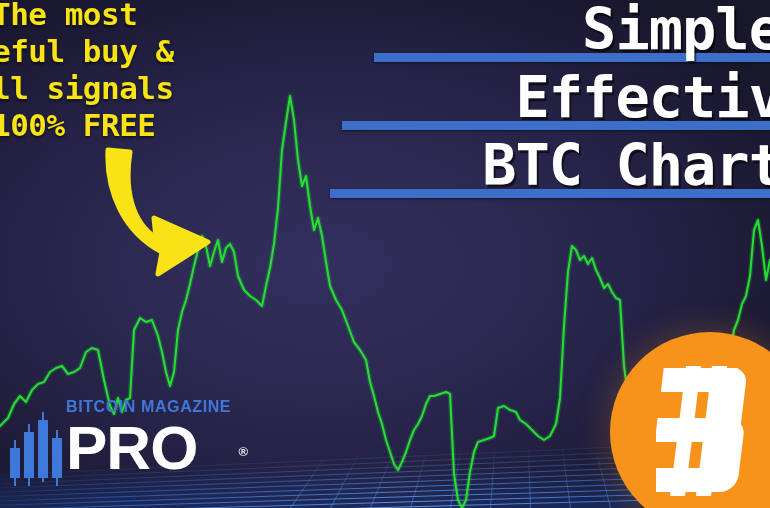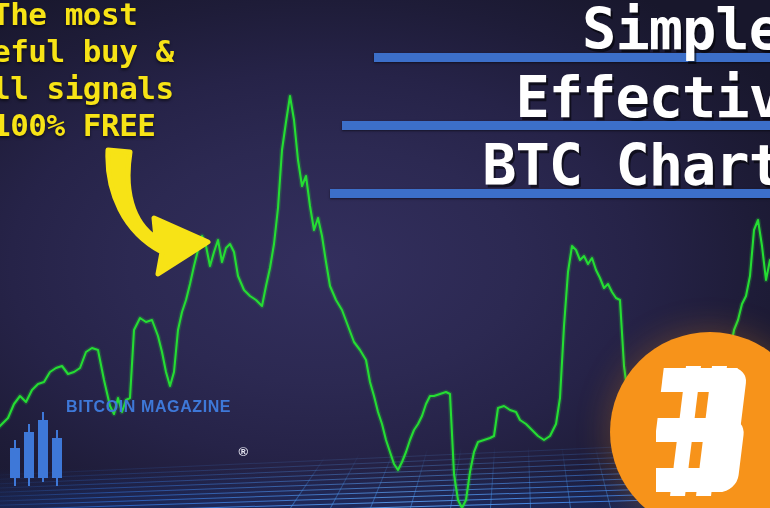--- a/index.html
+++ b/index.html
@@ -239,20 +239,21 @@
           <rect x="20" y="20" width="2" height="62"></rect>
         <rect x="30" y="16" width="10" height="58"></rect>
           <rect x="34" y="8" width="2" height="70"></rect>
         <rect x="44" y="34" width="10" height="40"></rect>
           <rect x="48" y="26" width="2" height="56"></rect>
       </g>
     </svg>
     <div class="logo-word">
       <div class="logo-top">BITCOIN MAGAZINE</div>
       <div class="logo-bottom">
+        <span>PRO</span>
         <span class="logo-reg">®</span>
       </div>
     </div>
   </div>
 
   <div class="coin">
     <svg width="110" height="130" viewBox="0 0 110 130">
       <g fill="#ffffff">
         <rect x="30" y="0" width="15" height="130" transform="skewX(-7)"></rect>
         <rect x="56" y="0" width="15" height="130" transform="skewX(-7)"></rect>

